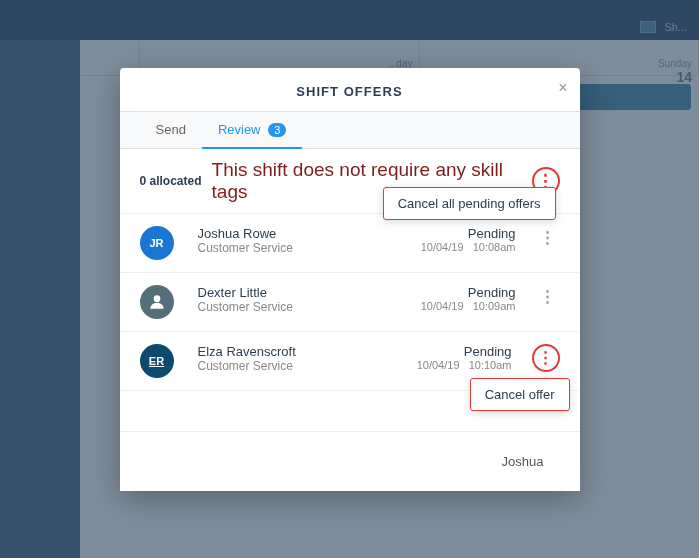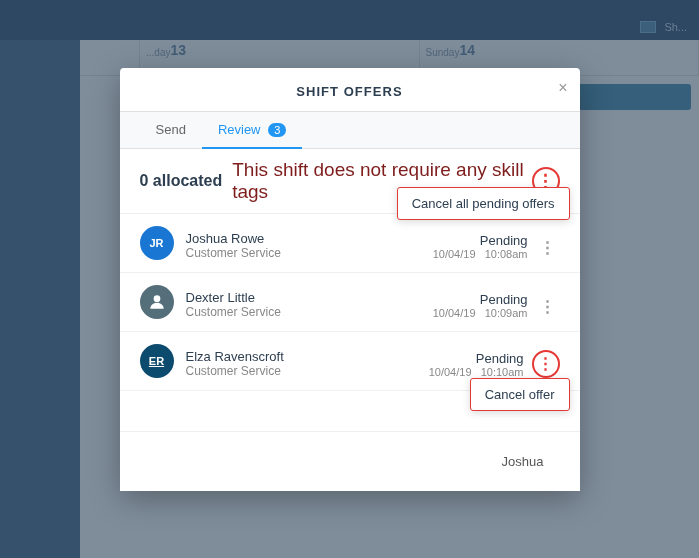--- a/index.html
+++ b/index.html
@@ -55,20 +55,21 @@
     }
     .bg-col-header {
       display: flex;
       border-bottom: 1px solid #c5cdd5;
       height: 36px;
     }
     .bg-col {
       flex: 1;
       border-right: 1px solid #c5cdd5;
       display: flex;
+      flex-direction: column;
       align-items: flex-end;
       padding: 18px 6px;
       font-size: 10px;
       color: #7a8fa0;
     }
     .bg-col-num {
       font-size: 14px;
       font-weight: 600;
       color: #5a7a99;
     }
@@ -166,21 +167,21 @@
     
     .allocated-bar {
       display: flex;
       align-items: center;
       padding: 10px 20px;
       background: #fff;
       border-bottom: 1px solid #eee;
       position: relative;
     }
     .allocated-count {
-      font-size: 16px;
+      font-size: 12px;
       font-weight: 700;
       color: #2c3e50;
       margin-right: 10px;
     }
     .allocated-desc {
       font-size: 19px;
       color: #7f1d1d;
       flex: 1;
     }
     .three-dots-btn {
@@ -194,43 +195,44 @@
       font-size: 18px;
       font-weight: 700;
       border: 2px solid #e53935;
       line-height: 1;
       flex-shrink: 0;
     }
 
     
     .cancel-all-popup {
       position: absolute;
-      right: 10px;
+      right: 24px;
       top: 38px;
       background: white;
       border: 1.5px solid #e53935;
       border-radius: 3px;
       padding: 8px 14px;
       font-size: 13px;
       color: #2c3e50;
       white-space: nowrap;
       z-index: 20;
       box-shadow: 0 2px 8px rgba(0,0,0,0.15);
     }
 
     
     .employee-list {
       padding: 0;
     }
     .employee-row {
       display: flex;
-      align-items: flex-end;
+      align-items: flex-start;
       padding: 12px 20px;
       border-bottom: 1px solid #f0f0f0;
       position: relative;
+      gap: 12px;
     }
     .avatar {
       width: 34px; height: 34px;
       border-radius: 50%;
       background: #78909c;
       display: flex;
       align-items: center;
       justify-content: center;
       color: white;
       font-size: 11px;

